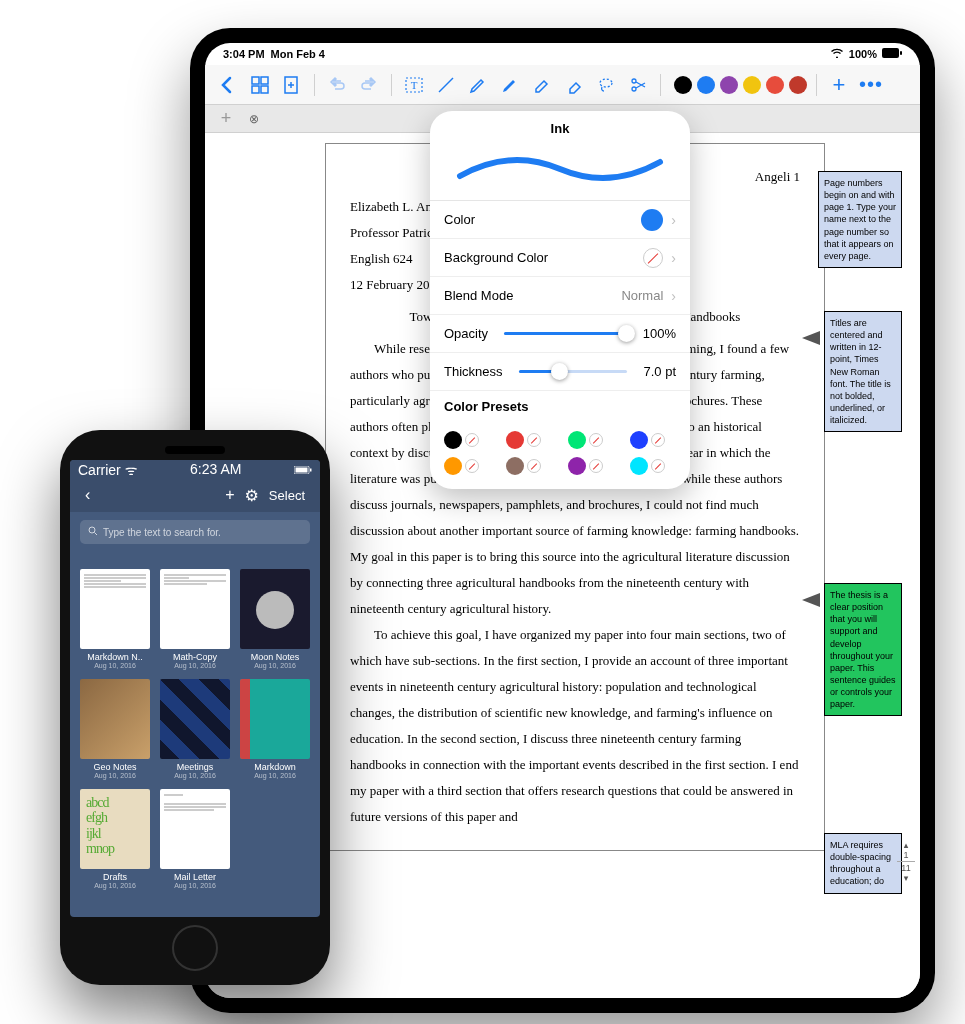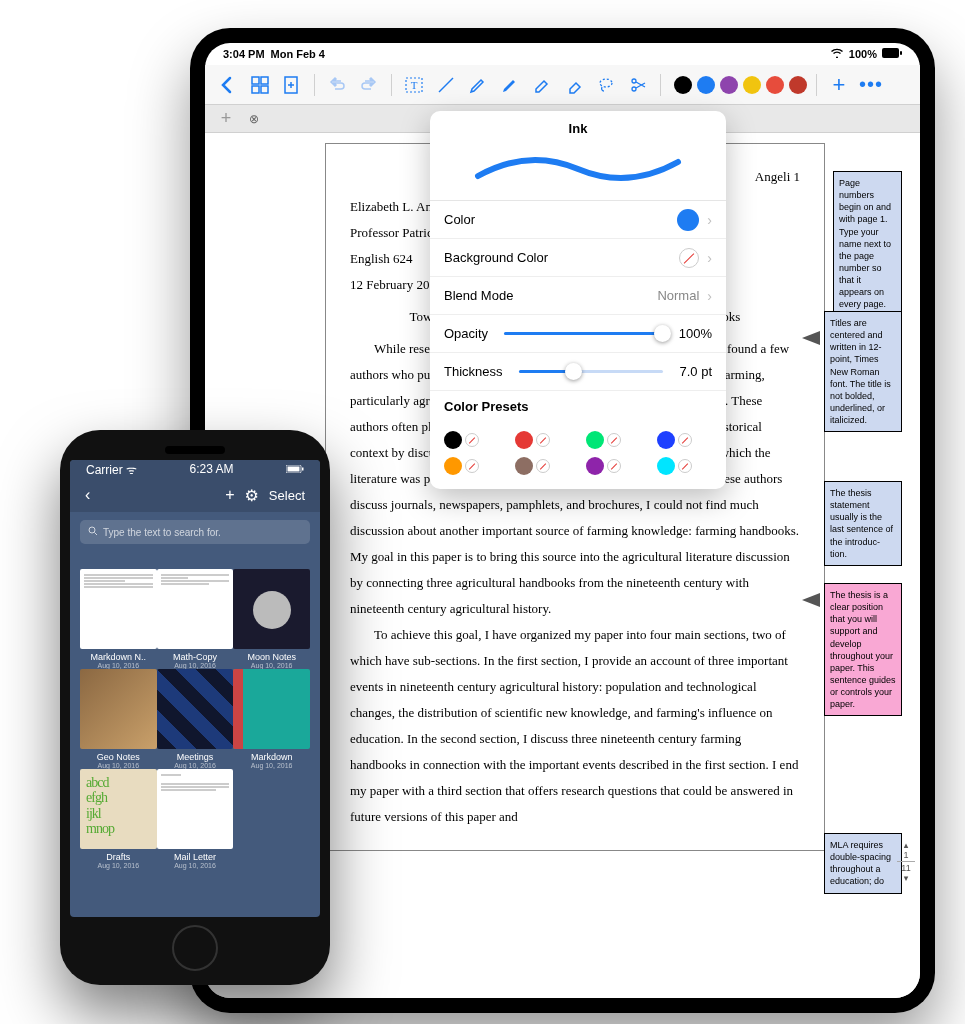--- a/index.html
+++ b/index.html
@@ -26,27 +26,27 @@
 
 
 .doc-area { position: relative; width: 100%; height: calc(100% - 90px); background: #fff; overflow: hidden; }
 .doc-page { position: absolute; left: 120px; top: 10px; width: 500px; background: #fff; border: 1px solid #888; padding: 20px 24px; font-family: "Times New Roman", serif; font-size: 13px; line-height: 2.0; }
 .doc-page .header-right { text-align: right; margin-bottom: 4px; }
 .doc-page .center-title { text-align: center; margin: 6px 0; }
 .doc-page .indent { text-indent: 24px; }
 
 
 .callout { position: absolute; background: #cdd9f0; border: 1px solid #000; font-size: 9px; line-height: 1.35; padding: 5px; }
-.callout.green { background: #f9a8d4; }
+.callout.green { background: #22c55e; }
 
 
 .arrow-l { position: absolute; width: 0; height: 0; border-top: 7px solid transparent; border-bottom: 7px solid transparent; border-right: 18px solid #555; }
 
 
-.popover { position: absolute; top: 68px; left: 225px; width: 296px; background: #fff; border-radius: 10px; box-shadow: 0 10px 30px rgba(0,0,0,0.25); z-index: 30; font-size: 13px; }
+.popover { position: absolute; top: 68px; left: 225px; width: 260px; background: #fff; border-radius: 22px; box-shadow: 0 10px 30px rgba(0,0,0,0.25); z-index: 30; font-size: 13px; }
 .popover-title { padding: 10px 0 6px; text-align: center; font-weight: 600; }
 .ink-preview { display: flex; justify-content: center; padding: 10px 0 14px; border-bottom: 1px solid #e5e5e5; }
 .pop-row { display: flex; align-items: center; height: 38px; padding: 0 14px; border-bottom: 1px solid #eee; gap: 8px; }
 .pop-row-label { flex: 0 0 auto; }
 .pop-row-spacer { flex: 1; }
 .pop-row-value { color: #888; }
 .chev { color: #c0c0c0; font-size: 14px; }
 .slider { height: 3px; background: #c7daf6; border-radius: 2px; flex: 1; position: relative; margin: 0 8px; }
 .slider-fill { position: absolute; left: 0; top: 0; bottom: 0; background: #1e7cf2; border-radius: 2px; }
 .slider-knob { position: absolute; top: -7px; width: 17px; height: 17px; background: #fff; border-radius: 50%; box-shadow: 0 1px 4px rgba(0,0,0,0.4); }
@@ -59,34 +59,34 @@
 
 .scroll-ind { position: absolute; right: 5px; bottom: 6px; width: 18px; font-size: 9px; text-align: center; color: #555; }
 .scroll-sep { height: 1px; background: #aaa; margin: 1px 0; }
 
 
 .iphone-frame { position: absolute; left: 60px; top: 430px; width: 270px; height: 555px; background: #111; border-radius: 40px; padding: 10px; box-shadow: 0 30px 60px rgba(0,0,0,0.5); z-index: 50; }
 .iphone-notch { width: 60px; height: 8px; background: #000; border-radius: 4px; margin: 6px auto; }
 .iphone-screen { width: 100%; height: calc(100% - 78px); background: #445a7c; border-radius: 4px; overflow: hidden; position: relative; color: #fff; }
 .iphone-home { width: 46px; height: 46px; border: 2px solid #333; border-radius: 50%; margin: 8px auto 0; }
 
-.ph-status { display: flex; justify-content: space-between; align-items: center; height: 18px; padding: 0 16px; font-size: 12px; background: #3a4d6b; }
+.ph-status { display: flex; justify-content: space-between; align-items: center; height: 18px; padding: 0 8px; font-size: 14px; background: #3a4d6b; }
 .ph-nav { display: flex; align-items: center; height: 34px; padding: 0 10px; background: #3a4d6b; }
 .ph-nav-spacer { flex: 1; }
 .ph-nav-btn { color: #fff; font-size: 16px; padding: 0 5px; cursor: pointer; }
 .ph-nav-txt { font-size: 13px; padding: 0 5px; cursor: pointer; }
 
 .ph-search { margin: 8px 10px; height: 24px; background: rgba(255,255,255,0.15); border-radius: 5px; display: flex; align-items: center; padding: 0 8px; font-size: 10px; color: rgba(255,255,255,0.7); gap: 5px; }
 
 .ph-seg { display: flex; margin: 0 10px 10px; border: 1px solid rgba(255,255,255,0.5); border-radius: 4px; overflow: hidden; font-size: 10px; }
 .ph-seg-item { flex: 1; text-align: center; padding: 4px 0; border-left: 1px solid rgba(255,255,255,0.5); cursor: pointer; }
 .ph-seg-item:first-child { border-left: none; }
 .ph-seg-item.active { background: #fff; color: #3a4d6b; }
 
-.ph-grid { display: grid; grid-template-columns: repeat(3, 1fr); padding: 17px 10px; }
+.ph-grid { display: grid; grid-template-columns: repeat(3, 1fr); gap: 10px; padding: 17px 10px; }
 .ph-cell { text-align: center; }
 .thumb { width: 100%; height: 80px; background: #fff; border-radius: 2px; margin-bottom: 3px; padding: 4px; overflow: hidden; font-size: 4px; line-height: 1.2; color: #333; text-align: left; position: relative; }
 .thumb.dark { background: #1a1a2e; }
 .thumb.teal { background: #1aa89a; }
 .thumb .lines { height: 2px; background: #ccc; margin: 1px 0; }
 .ph-name { font-size: 9px; white-space: nowrap; overflow: hidden; text-overflow: ellipsis; }
 .ph-date { font-size: 7px; color: rgba(255,255,255,0.6); }
 
 
 .svgicon { width: 20px; height: 20px; }
@@ -219,24 +219,23 @@
         <div>Elizabeth L. Angeli</div>
         <div>Professor Patricia Sullivan</div>
         <div>English 624</div>
         <div>12 February 2012</div>
         <div class="center-title">Toward a Recovery of Nineteenth Century Farming Handbooks</div>
         <div class="indent">While researching texts written about nineteenth century farming, I found a few authors who published books about the literature of nineteenth century farming, particularly agricultural journals, newspapers, pamphlets, and brochures. These authors often placed the farming literature they were studying into an historical context by discussing the important events in agriculture of the year in which the literature was published (see Demaree, for example). However, while these authors discuss journals, newspapers, pamphlets, and brochures, I could not find much discussion about another important source of farming knowledge: farming handbooks. My goal in this paper is to bring this source into the agricultural literature discussion by connecting three agricultural handbooks from the nineteenth century with nineteenth century agricultural history.</div>
         <div class="indent">To achieve this goal, I have organized my paper into four main sections, two of which have sub-sections. In the first section, I provide an account of three important events in nineteenth century agricultural history: population and technological changes, the distribution of scientific new knowledge, and farming's influence on education. In the second section, I discuss three nineteenth century farming handbooks in connection with the important events described in the first section. I end my paper with a third section that offers research questions that could be answered in future versions of this paper and</div>
       </div>
 
 
-      <div class="callout" style="right:18px; top:38px; width:69px">Page numbers begin on and with page 1. Type your name next to the page number so that it appears on every page.</div>
+      <div class="callout" style="right:18px; top:38px; width:84px">Page numbers begin on and with page 1. Type your name next to the page number so that it appears on every page.</div>
       <div class="callout" style="right:18px; top:178px; width:78px">Titles are centered and written in 12-point, Times New Roman font. The title is not bolded, underlined, or italicized.</div>
       <div class="arrow-l" style="right:100px; top:198px"></div>
-      <div class="callout" style="right:18px; top:348px; width:78px">The thesis statement usually is the last sentence of the introduc-tion.</div>
       <div class="callout green" style="right:18px; top:450px; width:78px">The thesis is a clear position that you will support and develop throughout your paper. This sentence guides or controls your paper.</div>
       <div class="arrow-l" style="right:100px; top:460px"></div>
       <div class="callout" style="right:18px; top:700px; width:78px">MLA requires double-spacing throughout a education; do</div>
 
       <div class="scroll-ind" style="bottom:115px">
         <div>▴</div>
         <div>1</div>
         <div class="scroll-sep"></div>
         <div>11</div>
         <div>▾</div>

